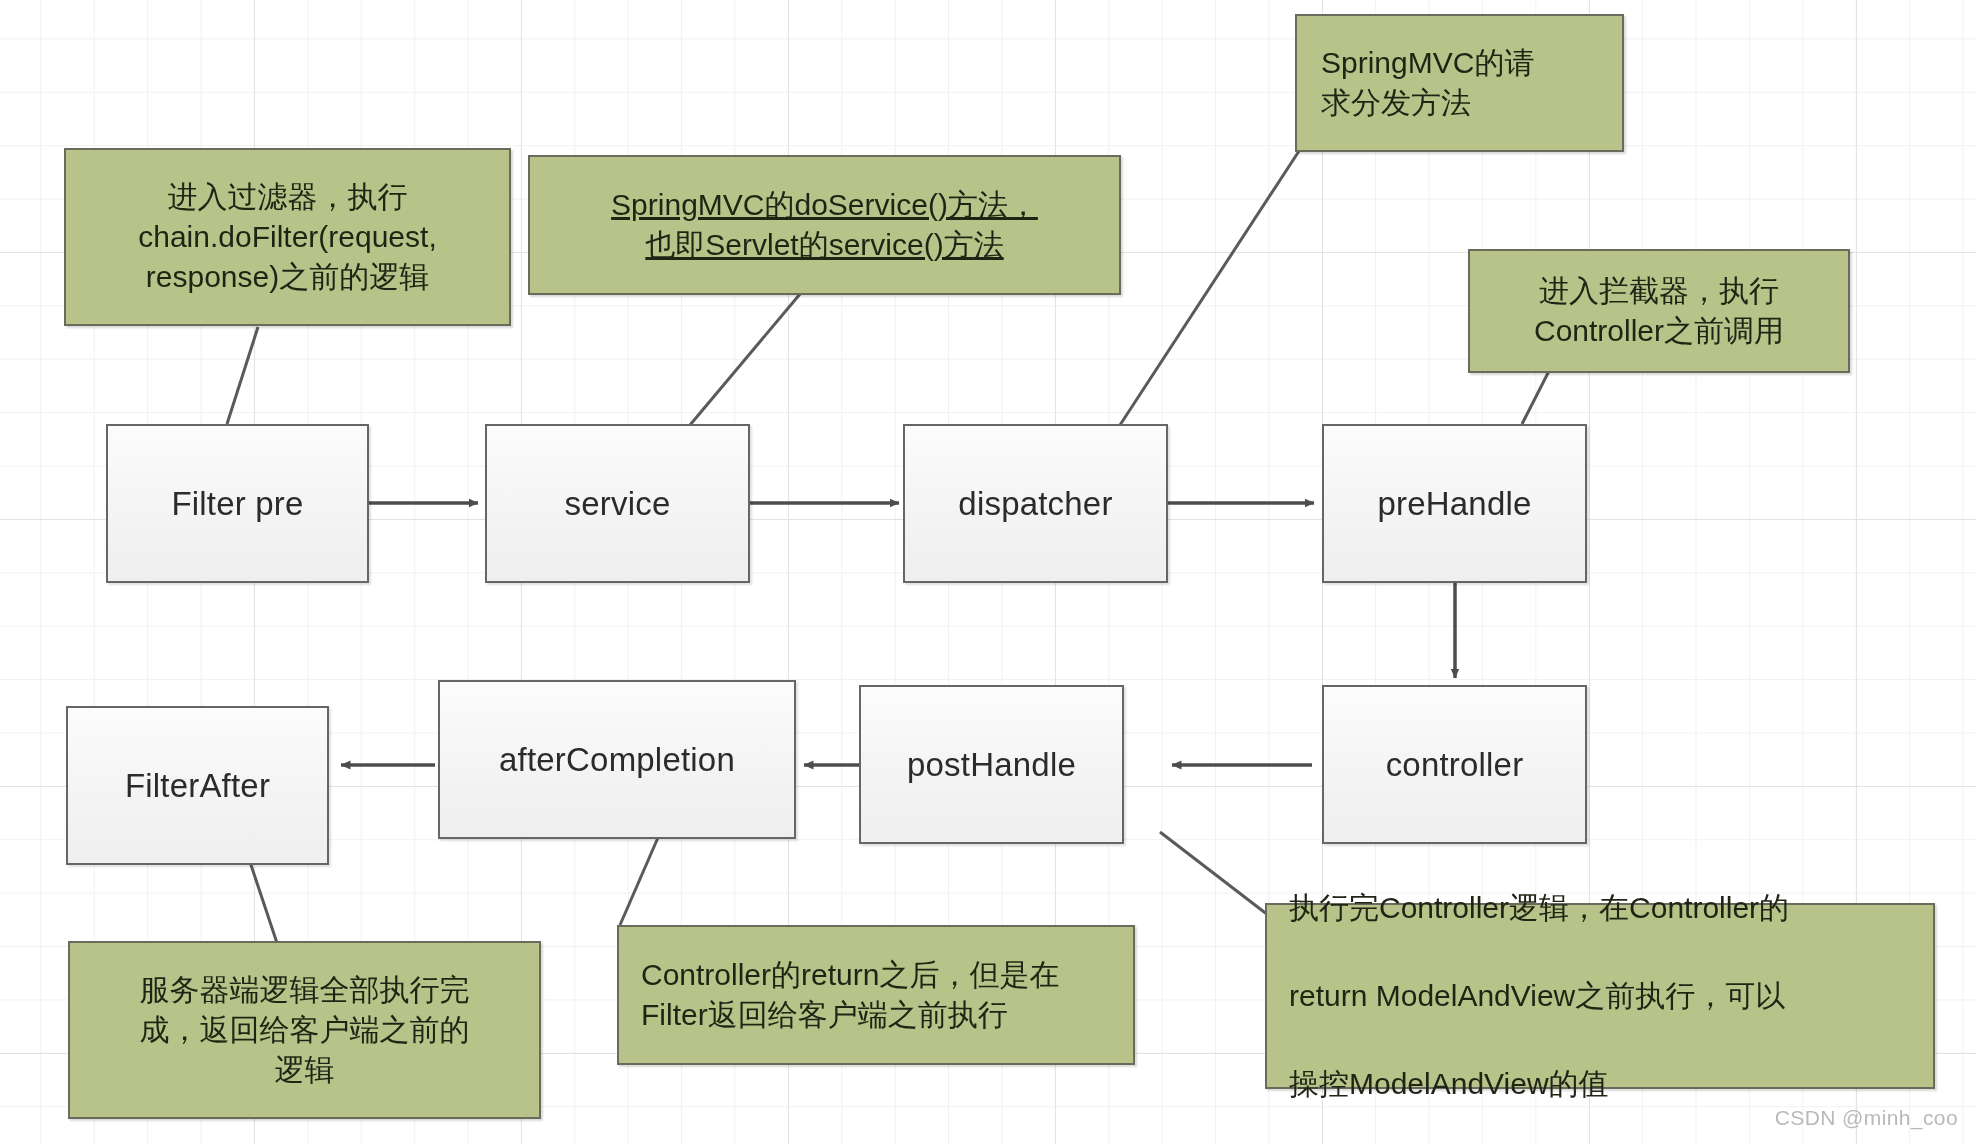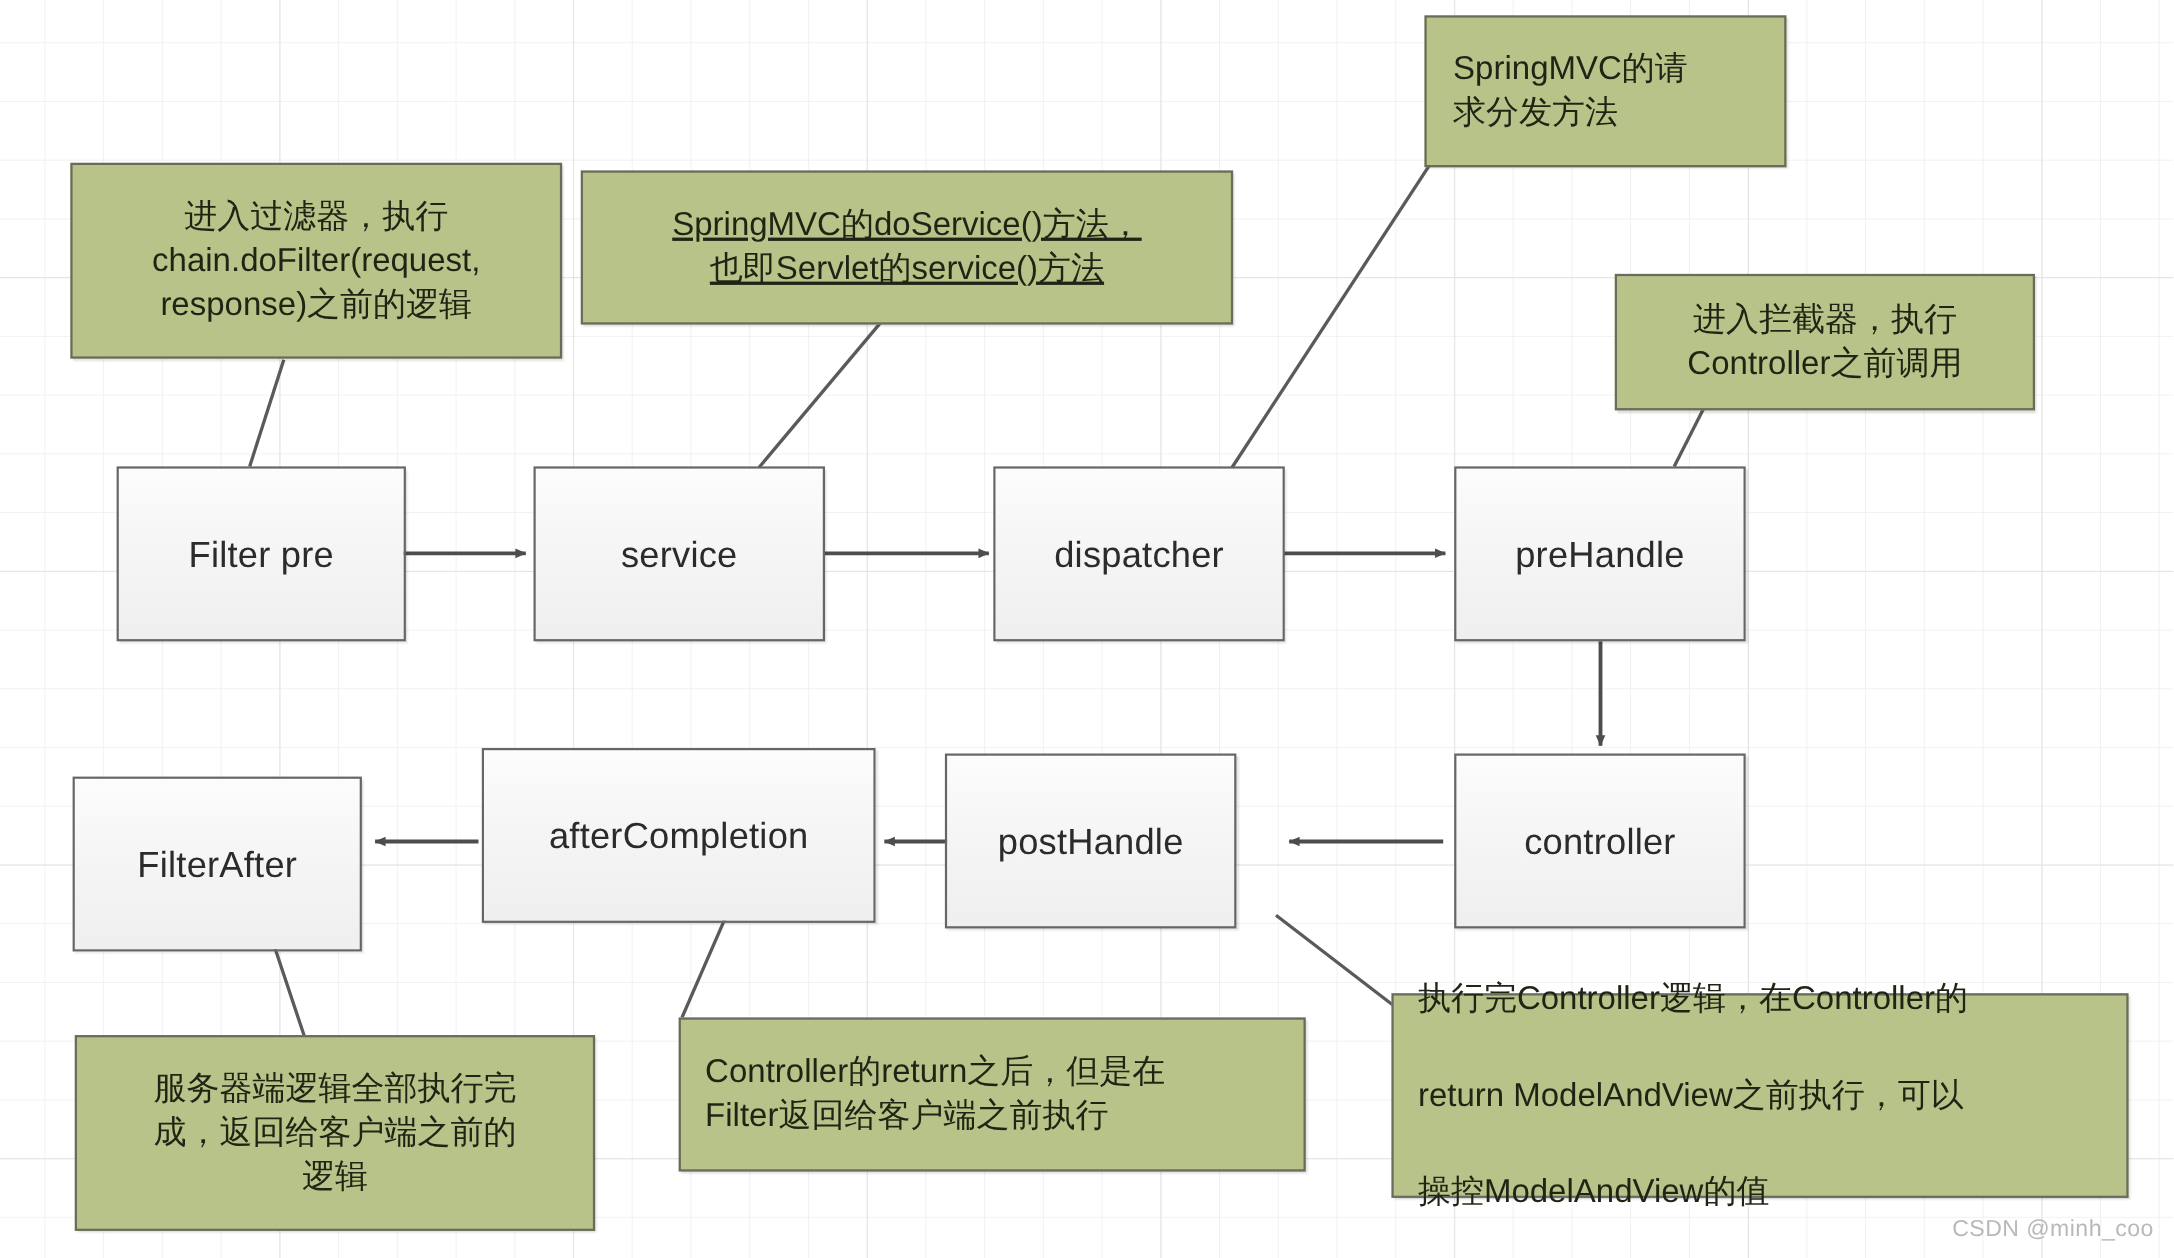--- a/index.html
+++ b/index.html
@@ -158,21 +158,21 @@
     <span class="ln">进入拦截器，执行</span>
     <span class="ln">Controller之前调用</span>
   </div>
 
   <div class="note left" style="left:1265px; top:903px; width:670px; height:186px; padding-left:22px;gap:48px;">
     <span class="ln">执行完Controller逻辑，在Controller的</span>
     <span class="ln">return ModelAndView之前执行，可以</span>
     <span class="ln">操控ModelAndView的值</span>
   </div>
 
-  <div class="note left" style="left:617px; top:925px; width:570px; height:140px; padding-left:22px;">
+  <div class="note left" style="left:617px; top:925px; width:518px; height:140px; padding-left:22px;">
     <span class="ln">Controller的return之后，但是在</span>
     <span class="ln">Filter返回给客户端之前执行</span>
   </div>
 
   <div class="note center" style="left:68px; top:941px; width:473px; height:178px;">
     <span class="ln">服务器端逻辑全部执行完</span>
     <span class="ln">成，返回给客户端之前的</span>
     <span class="ln">逻辑</span>
   </div>
 

